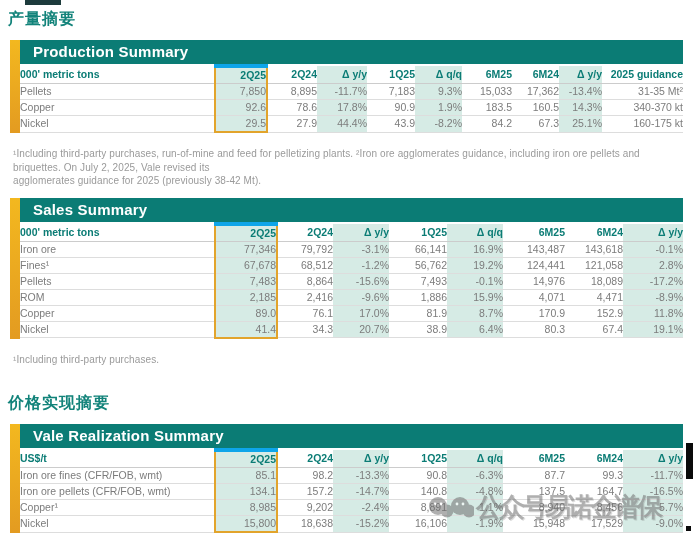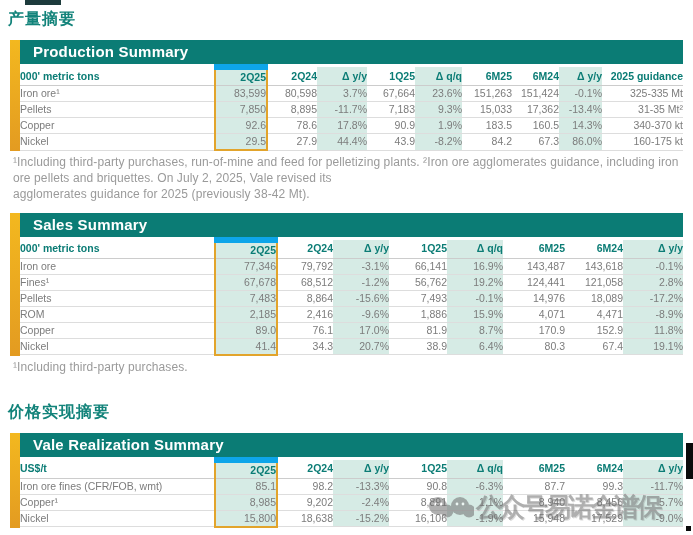--- a/index.html
+++ b/index.html
@@ -33,24 +33,24 @@
   }
   table.data th{color:#0b7c75;font-weight:bold;}
   table.data td{color:#7c7c7c;}
   .num{text-align:right;padding-right:14px;}
   .lbl{text-align:left;padding-left:12px;}
   .ind{padding-left:26px;}
   .mint{background:#d6ebe5;}
   thead th{border-bottom:1px solid #cccccc;}
   tbody td{border-bottom:1px solid #dddddd;}
   .hl{border-left:2px solid #e2a42c;border-right:2px solid #e2a42c;}
-  th.hl{border-top:6px solid #0ea5e9;}
+  th.hl{border-top:4px solid #0ea5e9;}
   td.hl-bot{border-bottom:2px solid #e2a42c;}
   .footnote{
-    margin:3px 10px 0 13px;font-size:12px;color:#9a9a9a;line-height:1.35;
+    margin:14px 10px 0 13px;font-size:10px;color:#9a9a9a;line-height:1.35;
     letter-spacing:.1px;
   }
   .watermark{
     position:absolute;left:428px;top:490px;display:flex;align-items:flex-end;
     opacity:.55;pointer-events:none;z-index:5;
   }
   .wm-icon{display:inline-block;margin-right:2px;}
   .wm-text{
     color:#6f6f6f;font-size:26px;font-weight:bold;letter-spacing:-3px;
     text-shadow:1px 1px 0 rgba(110,110,110,.45);
@@ -93,32 +93,20 @@
             <th class="num">1Q25</th>
             <th class="num mint">Δ q/q</th>
             <th class="num">6M25</th>
             <th class="num">6M24</th>
             <th class="num mint">Δ y/y</th>
             <th class="num">2025 guidance</th>
           </tr>
         </thead>
         <tbody>
           <tr>
-            <td class="lbl">Iron ore¹</td>
-            <td class="num mint hl">83,599</td>
-            <td class="num">80,598</td>
-            <td class="num mint">3.7%</td>
-            <td class="num">67,664</td>
-            <td class="num mint">23.6%</td>
-            <td class="num">151,263</td>
-            <td class="num">151,424</td>
-            <td class="num mint">-0.1%</td>
-            <td class="num">325-335 Mt</td>
-          </tr>
-          <tr>
             <td class="lbl">Pellets</td>
             <td class="num mint hl">7,850</td>
             <td class="num">8,895</td>
             <td class="num mint">-11.7%</td>
             <td class="num">7,183</td>
             <td class="num mint">9.3%</td>
             <td class="num">15,033</td>
             <td class="num">17,362</td>
             <td class="num mint">-13.4%</td>
             <td class="num">31-35 Mt²</td>
@@ -137,21 +125,21 @@
           </tr>
           <tr>
             <td class="lbl">Nickel</td>
             <td class="num mint hl hl-bot">29.5</td>
             <td class="num">27.9</td>
             <td class="num mint">44.4%</td>
             <td class="num">43.9</td>
             <td class="num mint">-8.2%</td>
             <td class="num">84.2</td>
             <td class="num">67.3</td>
-            <td class="num mint">86.0%</td>
+            <td class="num mint">25.1%</td>
             <td class="num">160-175 kt</td>
           </tr>
         </tbody>
       </table>
   </div>
   <div class="footnote">
     <div>¹Including third-party purchases, run-of-mine and feed for pelletizing plants. ²Iron ore agglomerates guidance, including iron ore pellets and briquettes. On July 2, 2025, Vale revised its</div>
     <div>agglomerates guidance for 2025 (previously 38-42 Mt).</div>
   </div>
 </section>
@@ -292,20 +280,31 @@
           <tr>
             <td class="lbl">Iron ore fines (CFR/FOB, wmt)</td>
             <td class="num mint hl">85.1</td>
             <td class="num">98.2</td>
             <td class="num mint">-13.3%</td>
             <td class="num">90.8</td>
             <td class="num mint">-6.3%</td>
             <td class="num">87.7</td>
             <td class="num">99.3</td>
             <td class="num mint">-11.7%</td>
+          </tr>
+          <tr>
+            <td class="lbl">Iron ore pellets (CFR/FOB, wmt)</td>
+            <td class="num mint hl">134.1</td>
+            <td class="num">157.2</td>
+            <td class="num mint">-14.7%</td>
+            <td class="num">140.8</td>
+            <td class="num mint">-4.8%</td>
+            <td class="num">137.5</td>
+            <td class="num">164.7</td>
+            <td class="num mint">-16.5%</td>
           </tr>
           <tr>
             <td class="lbl">Copper¹</td>
             <td class="num mint hl">8,985</td>
             <td class="num">9,202</td>
             <td class="num mint">-2.4%</td>
             <td class="num">8,891</td>
             <td class="num mint">1.1%</td>
             <td class="num">8,940</td>
             <td class="num">8,456</td>

